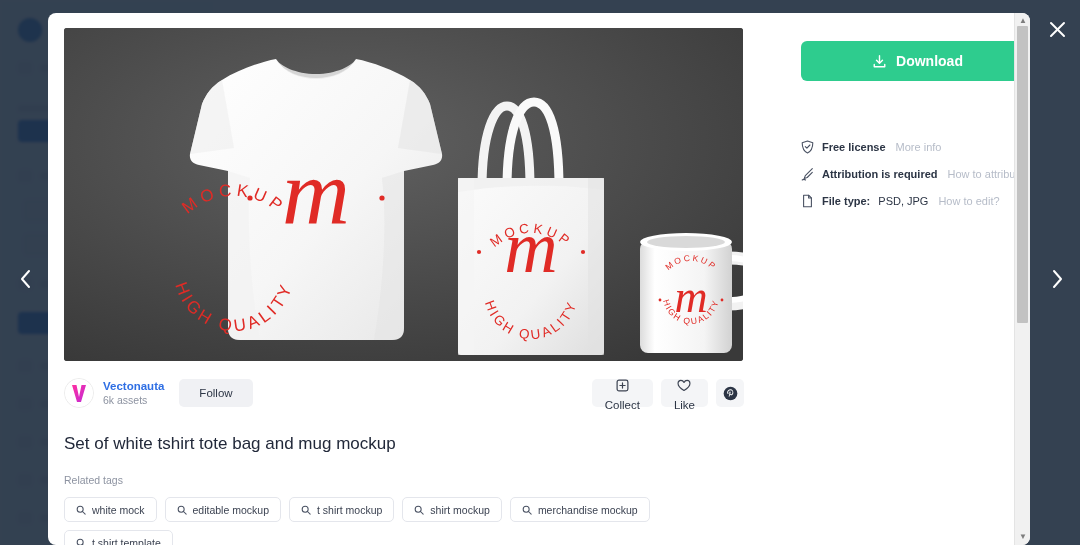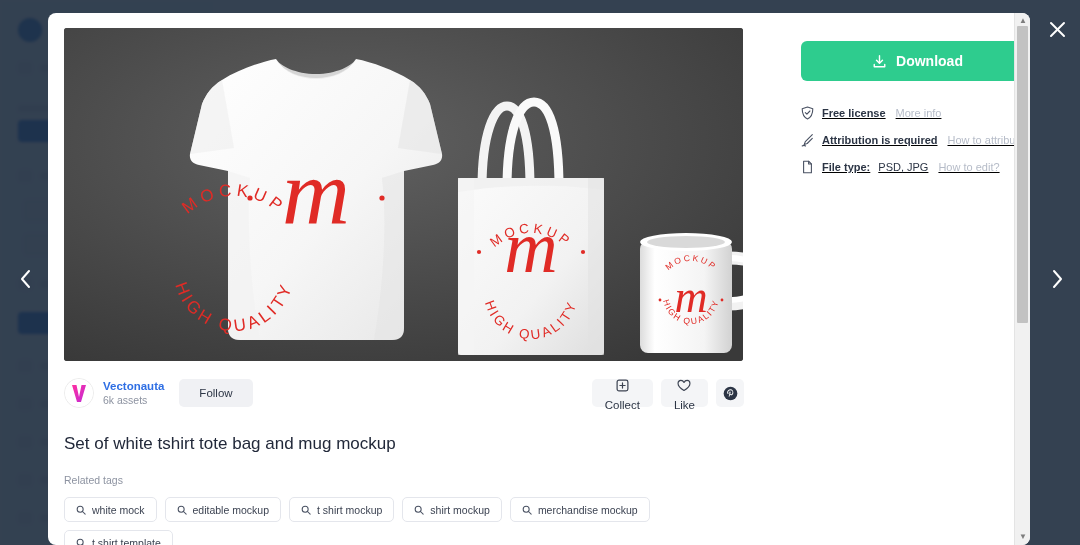--- a/index.html
+++ b/index.html
@@ -252,25 +252,24 @@
     font-family: inherit;
     display: flex;
     align-items: center;
     justify-content: center;
     gap: 9px;
     cursor: pointer;
   }
   #download-btn svg { display: block; }
 
   #license-list {
-    margin-top: 25px;
+    margin-top: 59px;
     display: flex;
     flex-direction: column;
     gap: 13px;
-    text-decoration: underline;
   }
   .license-row {
     display: flex;
     align-items: center;
     font-size: 11px;
     color: #2c3545;
     gap: 8px;
   }
   .license-icon {
     width: 13px; height: 14px;

